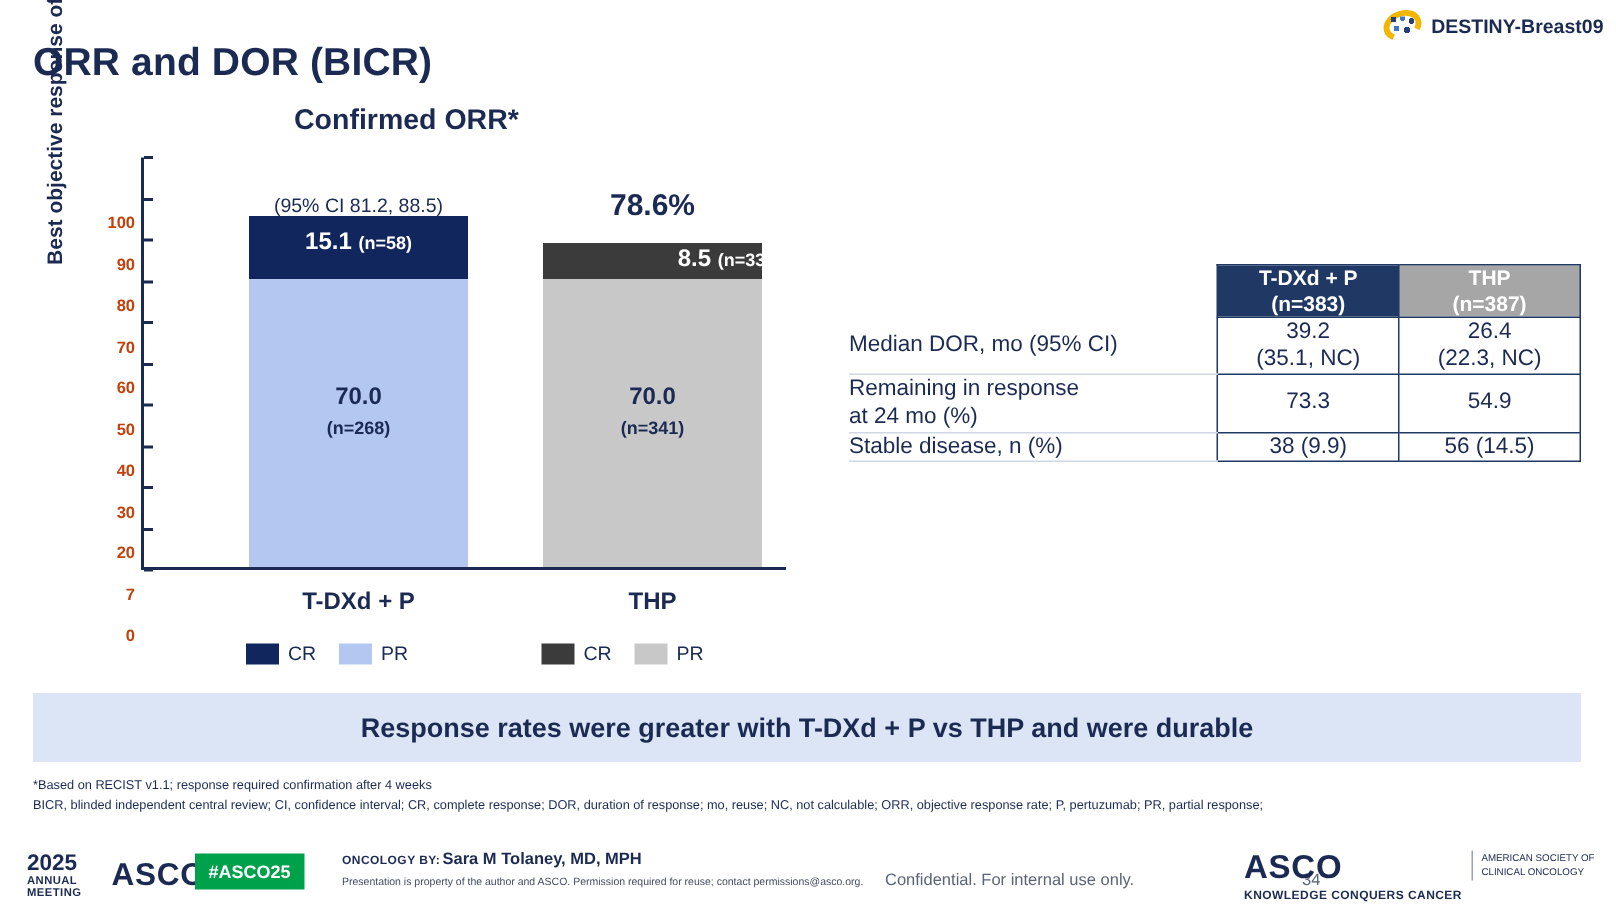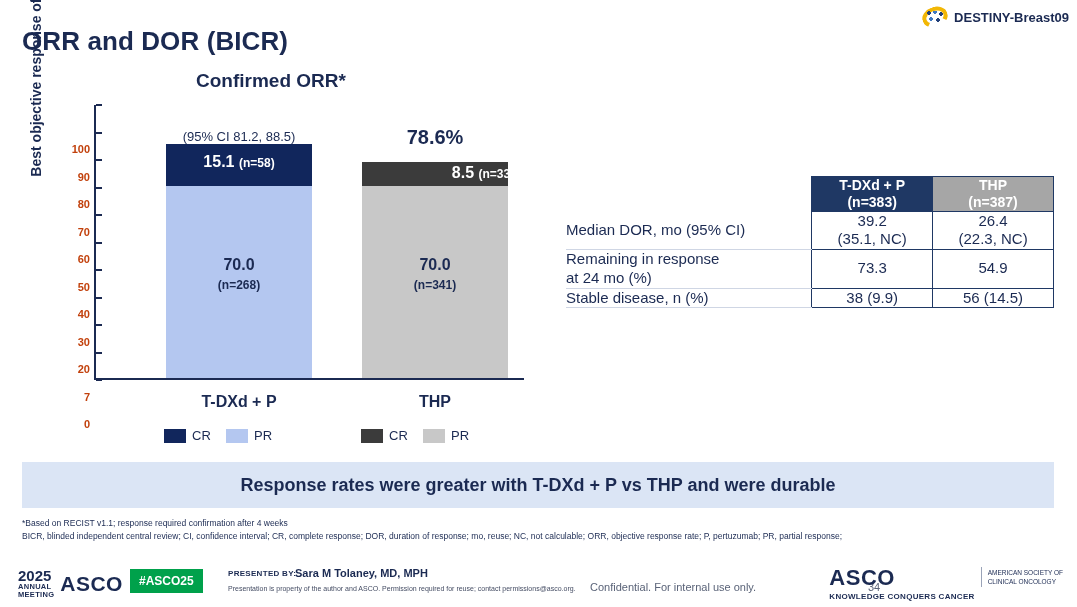--- a/index.html
+++ b/index.html
@@ -120,21 +120,21 @@
 
   
   .footnotes {
     position: absolute; left: 22px; top: 517px; width: 1000px;
     font-size: 8.5px; color: #1b2a52; line-height: 1.5;
   }
 
   
   .footer { position: absolute; left: 0; top: 561px; width: 1077px; height: 46px; }
   .asco-2025 {
-    position: absolute; left: 18px; top: 7px; display: flex; align-items: center; gap: 6px; justify-content: space-between;
+    position: absolute; left: 18px; top: 7px; display: flex; align-items: center; gap: 20px; justify-content: space-between;
   }
   .asco-year { font-size: 15px; font-weight: bold; color: #1b2a52; line-height: 1; }
   .asco-year small { display: block; font-size: 7.5px; letter-spacing: .3px; font-weight: bold; }
   .asco-word { font-size: 21px; font-weight: bold; color: #1b2a52; letter-spacing: .5px; line-height: 1; }
   .hashtag {
     position: absolute; left: 130px; top: 8px; background: #00a14b; color: #ffffff;
     font-size: 12px; font-weight: bold; padding: 5px 9px;
   }
   .presented {
     position: absolute; left: 228px; top: 8px; font-size: 8px; font-weight: bold; color: #1b2a52;
@@ -296,21 +296,21 @@
 <div class="footer">
   <div class="asco-2025">
     <div class="asco-year">
       <span>2025</span>
       <small>ANNUAL</small>
       <small>MEETING</small>
     </div>
     <div class="asco-word">ASCO</div>
   </div>
   <div class="hashtag">#ASCO25</div>
-  <div class="presented">PRESENTED BY:</div>
+  <div class="presented">ONCOLOGY BY:</div>
   <div class="presenter">Sara M Tolaney, MD, MPH</div>
   <div class="perm">Presentation is property of the author and ASCO. Permission required for reuse; contact permissions@asco.org.</div>
   <div class="confidential">Confidential. For internal use only.</div>
   <div class="page-num">34</div>
   <div class="asco-right">
     <div>
       <div class="big">ASCO</div>
       <div class="kcc">KNOWLEDGE CONQUERS CANCER</div>
     </div>
     <div class="sub">

